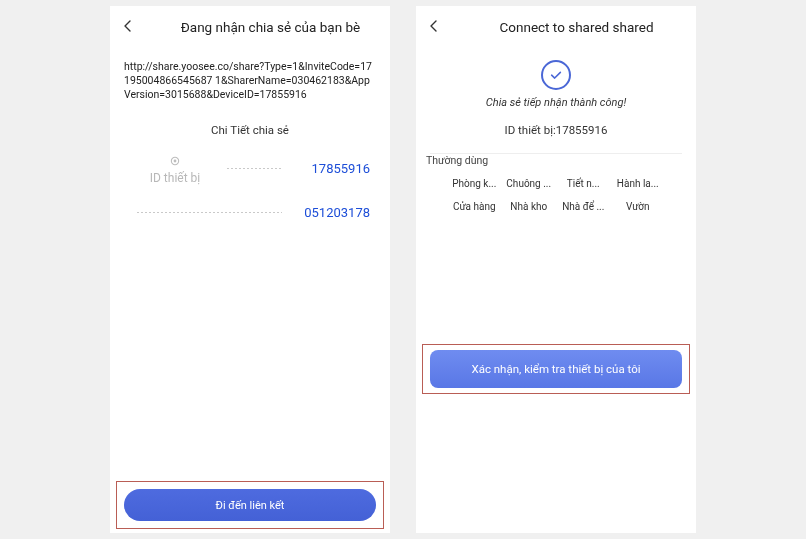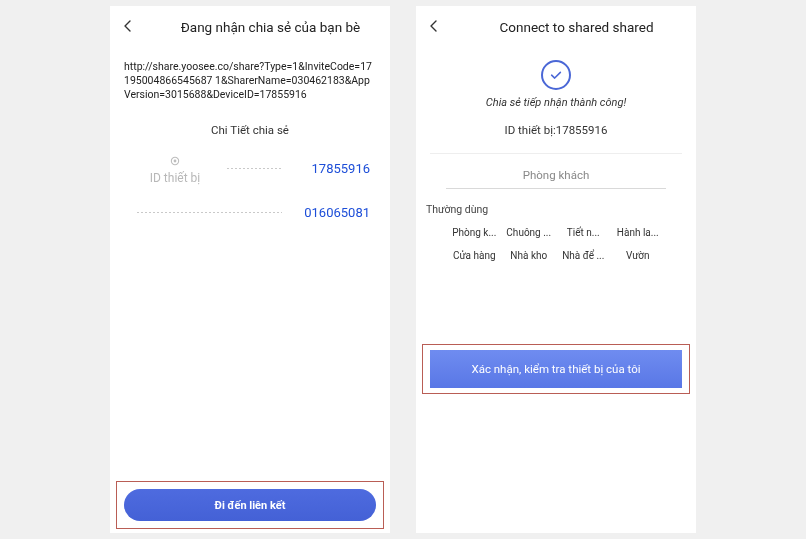--- a/index.html
+++ b/index.html
@@ -106,21 +106,20 @@
   .primary-button {
     position: absolute;
     left: 14px; right: 14px; bottom: 12px;
     height: 32px;
     background: linear-gradient(#4e6bdf, #4461d6);
     border-radius: 16px;
     color: #fff;
     font-size: 11px;
     display: flex; align-items: center; justify-content: center;
     cursor: pointer;
-    font-weight: bold;
   }
   
   .success-circle {
     width: 30px; height: 30px;
     border: 2px solid #4a67d6;
     border-radius: 50%;
     margin: 12px auto 6px;
     display: flex; align-items: center; justify-content: center;
   }
   .success-text {
@@ -173,21 +172,21 @@
     position: absolute;
     left: 6px; right: 6px; top: 296px; height: 50px;
     border: 1px solid #b95d55;
     pointer-events: none;
   }
   .confirm-button {
     position: absolute;
     left: 14px; right: 14px; top: 302px;
     height: 38px;
     background: linear-gradient(#6f8cf0, #5977e6);
-    border-radius: 0;
+    border-radius: 8px;
     color: #fff;
     font-size: 11.5px;
     display: flex; align-items: center; justify-content: center;
     cursor: pointer;
   }
 </style>
 </head>
 <body>
 
 <div class="phone">
@@ -211,21 +210,21 @@
                 <circle cx="8" cy="8" r="1.6" fill="#bdbdbd"></circle>
               </svg>
           </span>
           <span class="detail-label">ID thiết bị</span>
         </div>
         <span class="dots"></span>
         <span class="detail-value">17855916</span>
       </div>
       <div class="detail-row">
         <span class="dots"></span>
-        <span class="detail-value">016065081</span>
+        <span class="detail-value">051203178</span>
       </div>
     </div>
     <div class="primary-outline left-outline"></div>
     <div class="primary-button">
       <span>Đi đến liên kết</span>
     </div>
   </div>
 </div>
 
 <div class="phone">
@@ -239,23 +238,20 @@
   </div>
   <div class="content">
     <div class="success-circle">
       <svg viewBox="0 0 16 16" width="14" height="14">
           <path d="M3 8.2 L6.5 11.5 L13 5" stroke="#4a67d6" stroke-width="1.8" fill="none" stroke-linecap="round" stroke-linejoin="round"></path>
         </svg>
     </div>
     <div class="success-text">Chia sẻ tiếp nhận thành công!</div>
     <div class="device-id">ID thiết bị:17855916</div>
     <div class="divider"></div>
-    <div class="room-input">
-      <span>Phòng khách</span>
-    </div>
     <div class="section-label">Thường dùng</div>
     <div class="tag-grid">
       <span class="tag">Phòng k...</span>
       <span class="tag">Chuông ...</span>
       <span class="tag">Tiết n...</span>
       <span class="tag">Hành la...</span>
       <span class="tag">Cửa hàng</span>
       <span class="tag">Nhà kho</span>
       <span class="tag">Nhà để ...</span>
       <span class="tag">Vườn</span>

